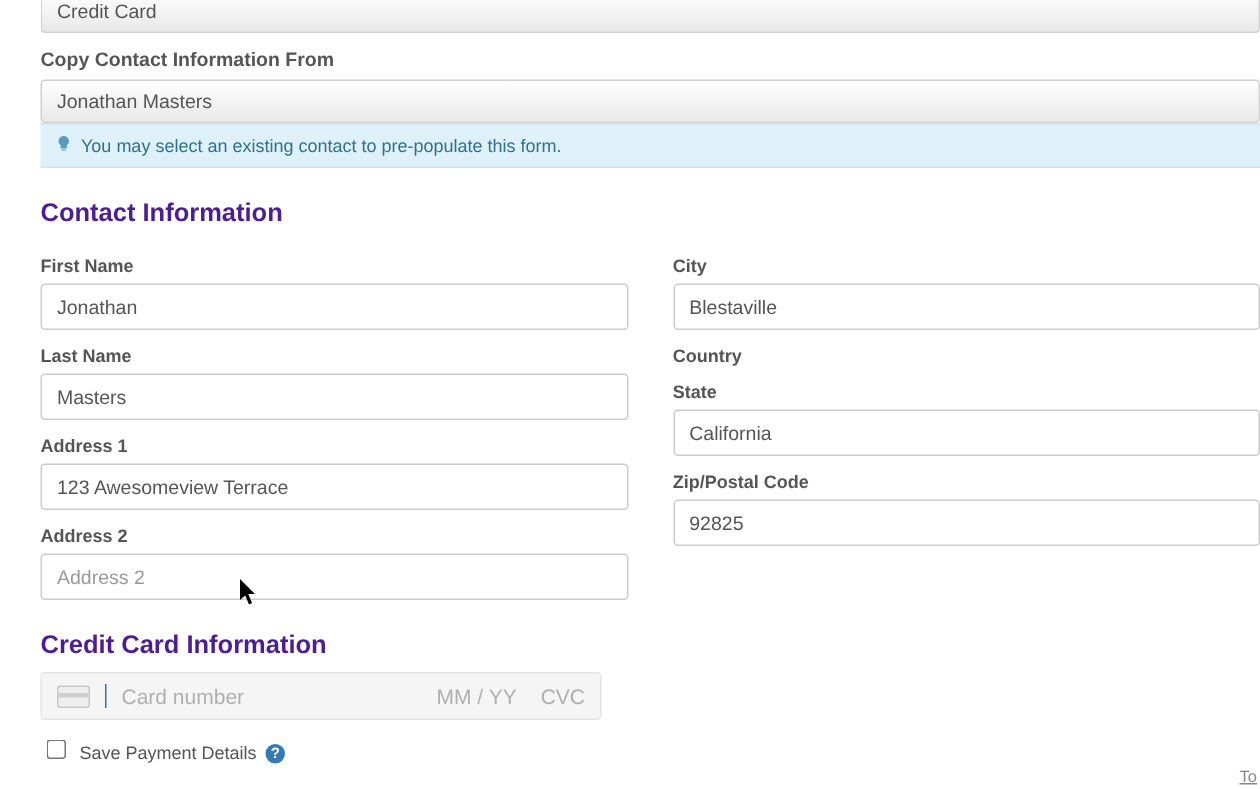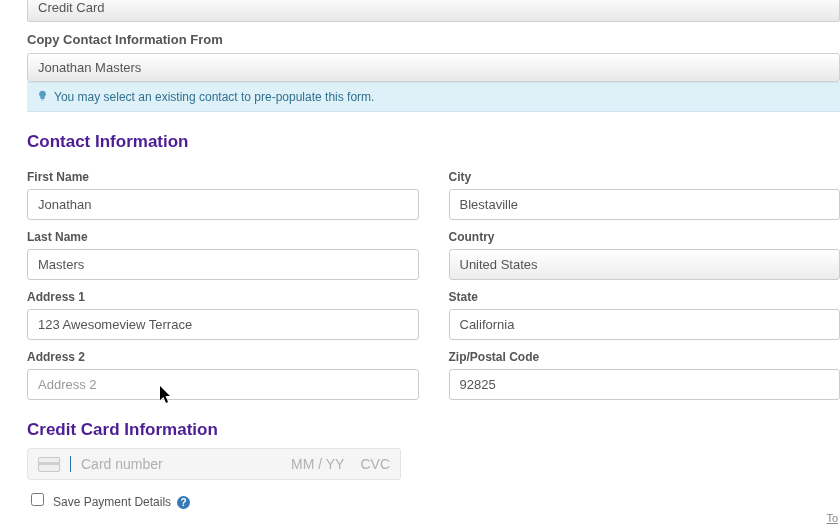--- a/index.html
+++ b/index.html
@@ -184,23 +184,20 @@
 
       <div class="field-label">Address 2</div>
       <input class="text-input" placeholder="Address 2" style="">
     </div>
 
     <div class="col-right">
       <div class="field-label">City</div>
       <input class="text-input" value="Blestaville" style="">
 
       <div class="field-label">Country</div>
-      <div class="select-input">
-        <span>United States</span>
-      </div>
 
       <div class="field-label">State</div>
       <input class="text-input" value="California" style="">
 
       <div class="field-label">Zip/Postal Code</div>
       <input class="text-input" value="92825" style="">
     </div>
   </div>
 
   <div class="cc-section">

